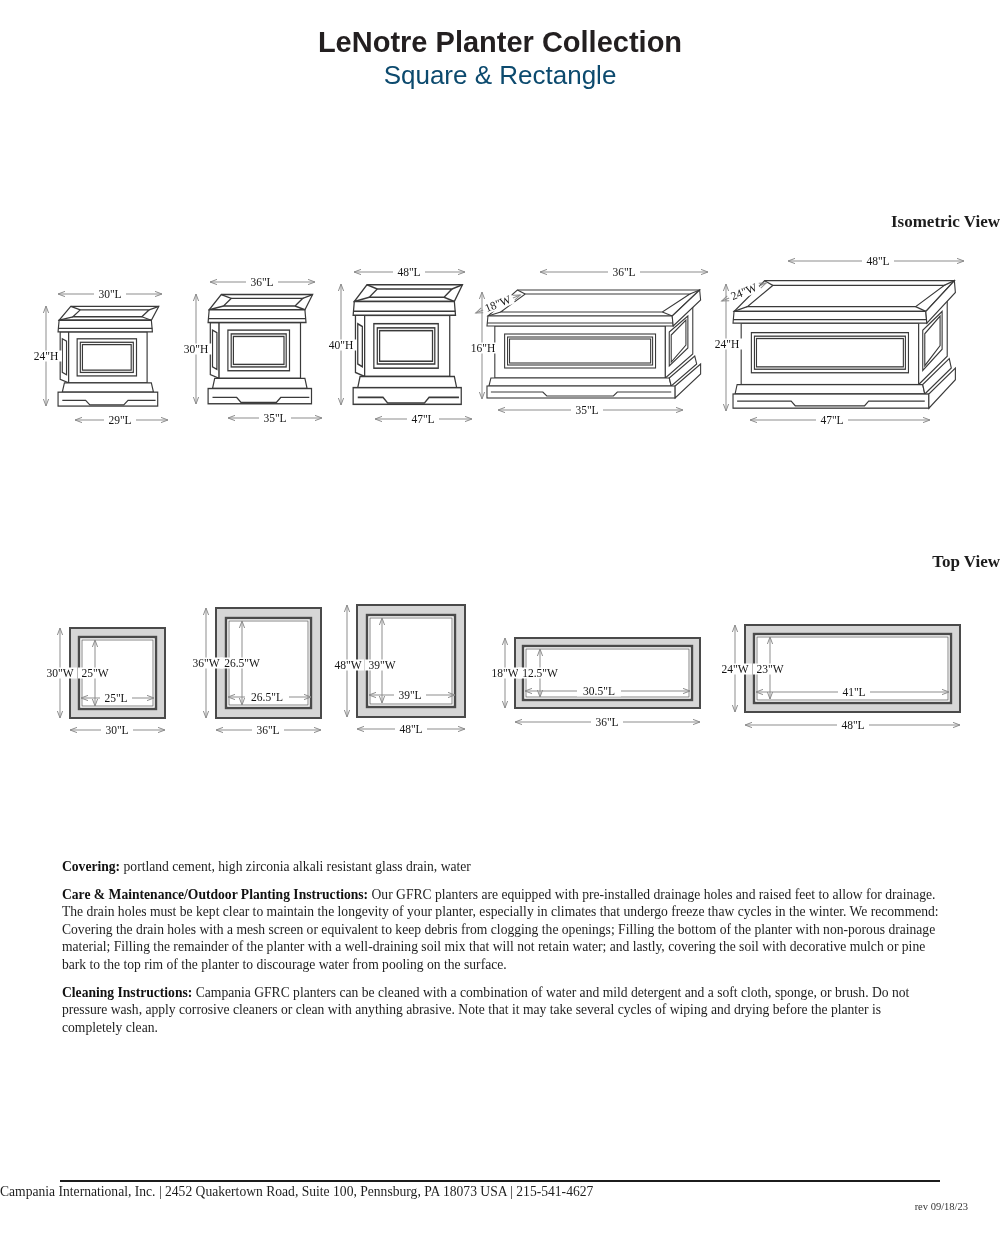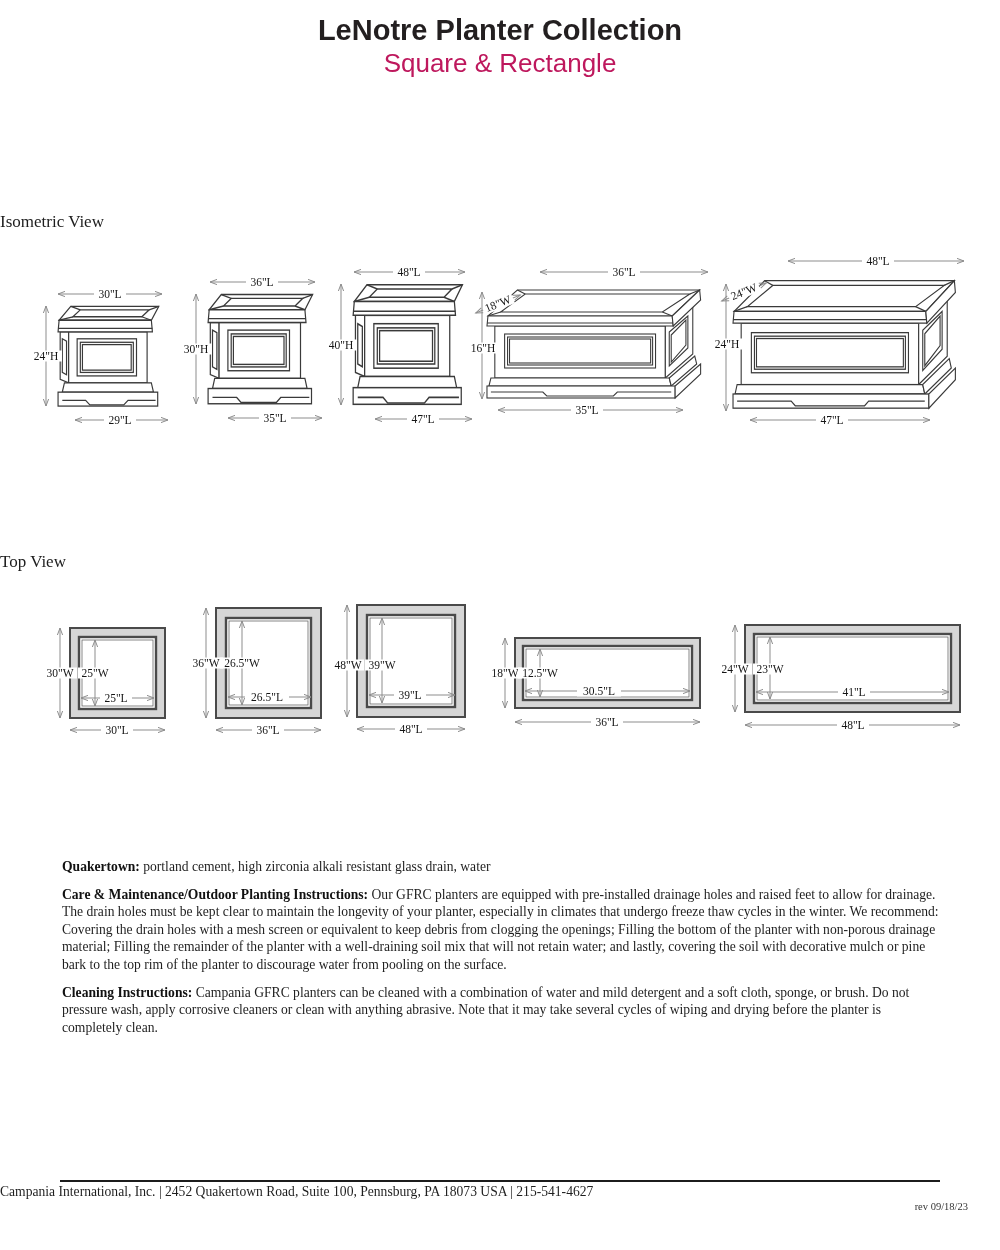--- a/index.html
+++ b/index.html
@@ -1,21 +1,21 @@
 <!DOCTYPE html>
 <html><head>
 <meta charset="utf-8">
 <style>
   html,body{margin:0;padding:0;background:#fff;}
   .page{position:relative;width:1000px;height:1250px;background:#ffffff;overflow:hidden;
         font-family:"Liberation Serif",serif;color:#1a1a1a;}
-  .titleblock{position:absolute;top:15px;left:0;right:0;text-align:center;}
+  .titleblock{position:absolute;top:27px;left:0;right:0;text-align:center;}
   .title{font-family:"Liberation Sans",sans-serif;font-weight:bold;font-size:29px;color:#231f20;line-height:1.1;}
-  .subtitle{font-family:"Liberation Sans",sans-serif;font-size:26px;color:#be185d;line-height:1.25;}
-  .sechead{position:absolute;left:0;right:0;text-align:left;font-weight:normal;font-size:17px;color:#1d1d1d;}
+  .subtitle{font-family:"Liberation Sans",sans-serif;font-size:26px;color:#0c4a6e;line-height:1.25;}
+  .sechead{position:absolute;left:0;right:0;text-align:right;font-weight:bold;font-size:17px;color:#1d1d1d;}
   .sechead.iso{top:212px;}
   .sechead.top{top:552px;}
   svg{position:absolute;overflow:visible;}
   svg .f{fill:#ffffff;stroke:#3a3a3a;stroke-width:1.1;stroke-linejoin:miter;}
   svg .n{fill:none;stroke:#3a3a3a;stroke-width:1.1;stroke-linejoin:miter;}
   svg .dim{stroke:#8d8d8d;stroke-width:1;fill:none;}
   svg .lb{fill:#ffffff;stroke:none;}
   svg text.dl{font-family:"Liberation Serif",serif;font-size:11.5px;fill:#141414;text-anchor:middle;}
   svg .tvOuter{fill:#d6d6d6;stroke:#4a4a4a;stroke-width:2;}
   svg .tvInner{fill:#ffffff;stroke:#4a4a4a;stroke-width:2.4;}
@@ -329,21 +329,21 @@
     <rect class="lb" x="120" y="98.5" width="32" height="11"></rect>
       <text class="dl" x="136" y="107.5">41"L</text>
     <line class="dim" x1="27" y1="137" x2="242" y2="137"></line>
       <use href="#aL" x="27" y="137"></use>
       <use href="#aR" x="242" y="137"></use>
     <rect class="lb" x="119" y="131.5" width="32" height="11"></rect>
       <text class="dl" x="135" y="140.5">48"L</text>
   </svg>
 
   <div class="para p-materials">
-    <b>Quakertown:</b>
+    <b>Covering:</b>
     <span>portland cement, high zirconia alkali resistant glass drain, water</span>
   </div>
 
   <div class="para p-care">
     <b>Care &amp; Maintenance/Outdoor Planting Instructions:</b>
     <span>Our GFRC planters are equipped with pre-installed drainage holes and raised feet to allow for drainage. The drain holes must be kept clear to maintain the longevity of your planter, especially in climates that undergo freeze thaw cycles in the winter. We recommend: Covering the drain holes with a mesh screen or equivalent to keep debris from clogging the openings; Filling the bottom of the planter with non-porous drainage material; Filling the remainder of the planter with a well-draining soil mix that will not retain water; and lastly, covering the soil with decorative mulch or pine bark to the top rim of the planter to discourage water from pooling on the surface.</span>
   </div>
 
   <div class="para p-clean">
     <b>Cleaning Instructions:</b>

